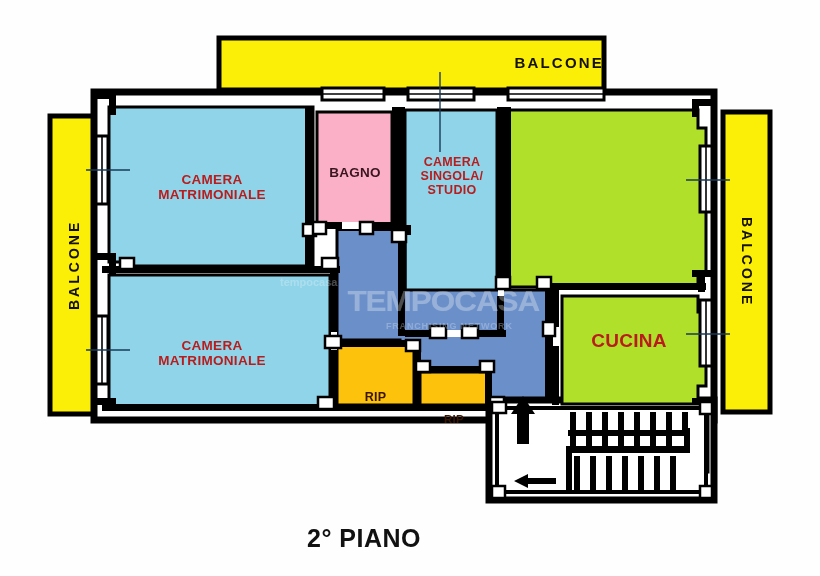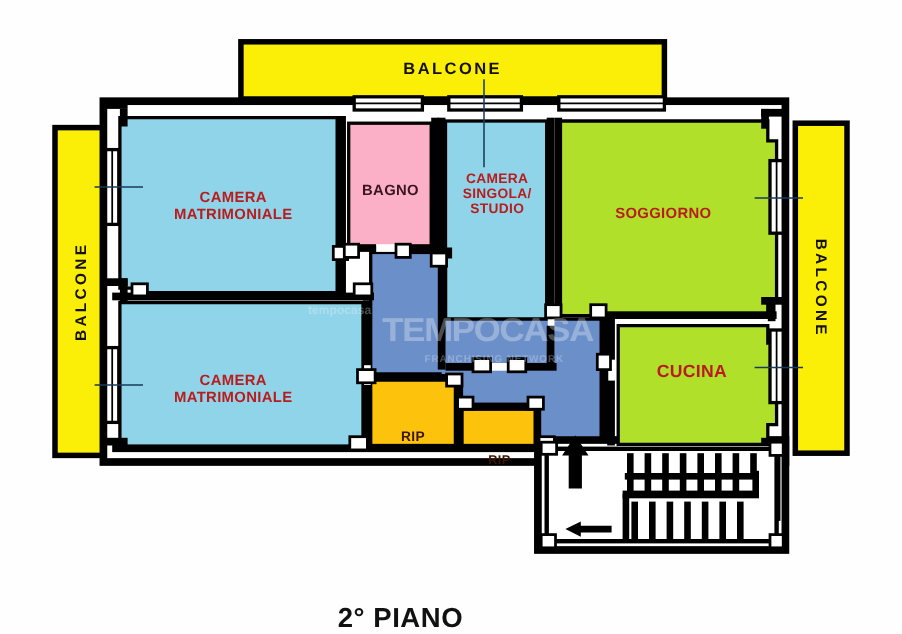--- a/index.html
+++ b/index.html
@@ -47,54 +47,54 @@
     font-size: 13.5px;
     color: #3a1520;
   }
   .lbl-singola {
     font-size: 12.5px;
   }
   .lbl-soggiorno {
     font-size: 13.5px;
   }
   .lbl-cucina {
-    font-size: 16px;
+    font-size: 19px;
   }
   .lbl-rip {
     font-size: 12.5px;
     color: #3a1500;
   }
   .lbl-rip-small {
     font-size: 11.5px;
     color: #3a1500;
   }
   .balcone-label {
     position: absolute;
     font-family: "Liberation Sans", sans-serif;
     font-weight: bold;
     font-size: 15px;
     letter-spacing: 2.2px;
     color: #14100a;
     pointer-events: none;
-    text-align: center;
+    text-align: right;
   }
   .balcone-label.vertical {
     writing-mode: vertical-rl;
     text-orientation: mixed;
     letter-spacing: 3px;
     font-size: 14px;
   }
   .balcone-label.vertical.flip {
     writing-mode: vertical-rl;
     transform: rotate(180deg);
   }
   #floor-title {
     position: absolute;
     left: 0;
-    top: 548px;
+    top: 524px;
     width: 728px;
     text-align: center;
     font-family: "Liberation Sans", sans-serif;
     font-weight: bold;
     font-size: 25px;
     letter-spacing: 0.5px;
     color: #111111;
   }
   #watermark {
     position: absolute;
@@ -388,21 +388,20 @@
 
   <div class="room-label lbl-camera" style="left:136px; top:338px; width:152px;">CAMERA
 MATRIMONIALE</div>
 
   <div class="room-label lbl-bagno" style="left:318px; top:165px; width:74px;">BAGNO</div>
 
   <div class="room-label lbl-singola" style="left:406px; top:155px; width:92px;">CAMERA
 SINGOLA/
 STUDIO</div>
 
-  <div class="room-label lbl-soggiorno" style="left:528px; top:186px; width:150px;">SOGGIORNO</div>
 
   <div class="room-label lbl-cucina" style="left:570px; top:330px; width:118px;">CUCINA</div>
 
   <div class="room-label lbl-rip" style="left:337px; top:390px; width:77px;">RIP</div>
 
   <div class="room-label lbl-rip-small" style="left:420px; top:413px; width:68px;">RIP</div>
 
   <div class="balcone-label" style="left:219px; top:54px; width:385px;">BALCONE</div>
 
   <div class="balcone-label vertical flip" style="left:50px; top:116px; width:47px; height:298px; display:flex; align-items:center; justify-content:center;">BALCONE</div>

